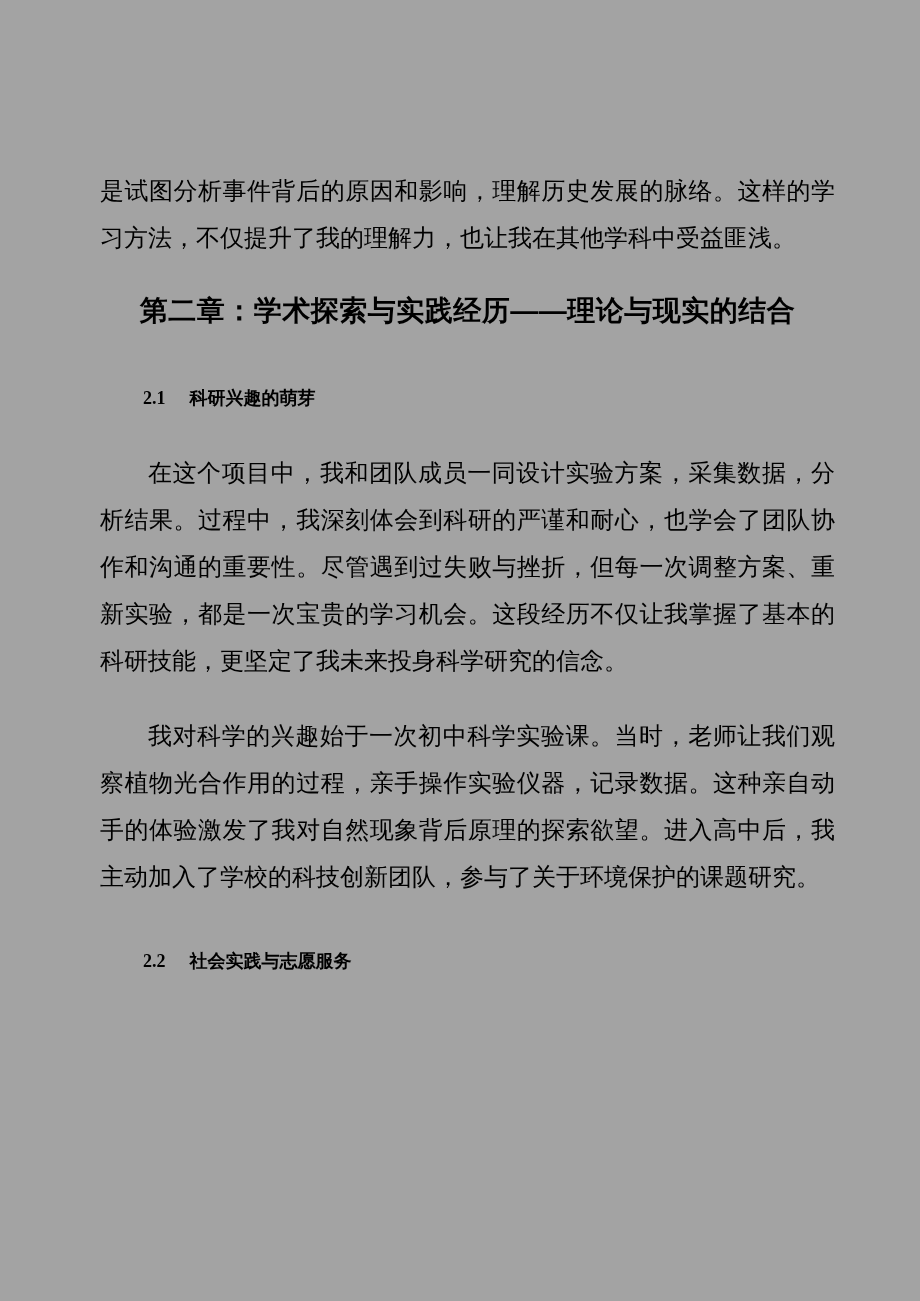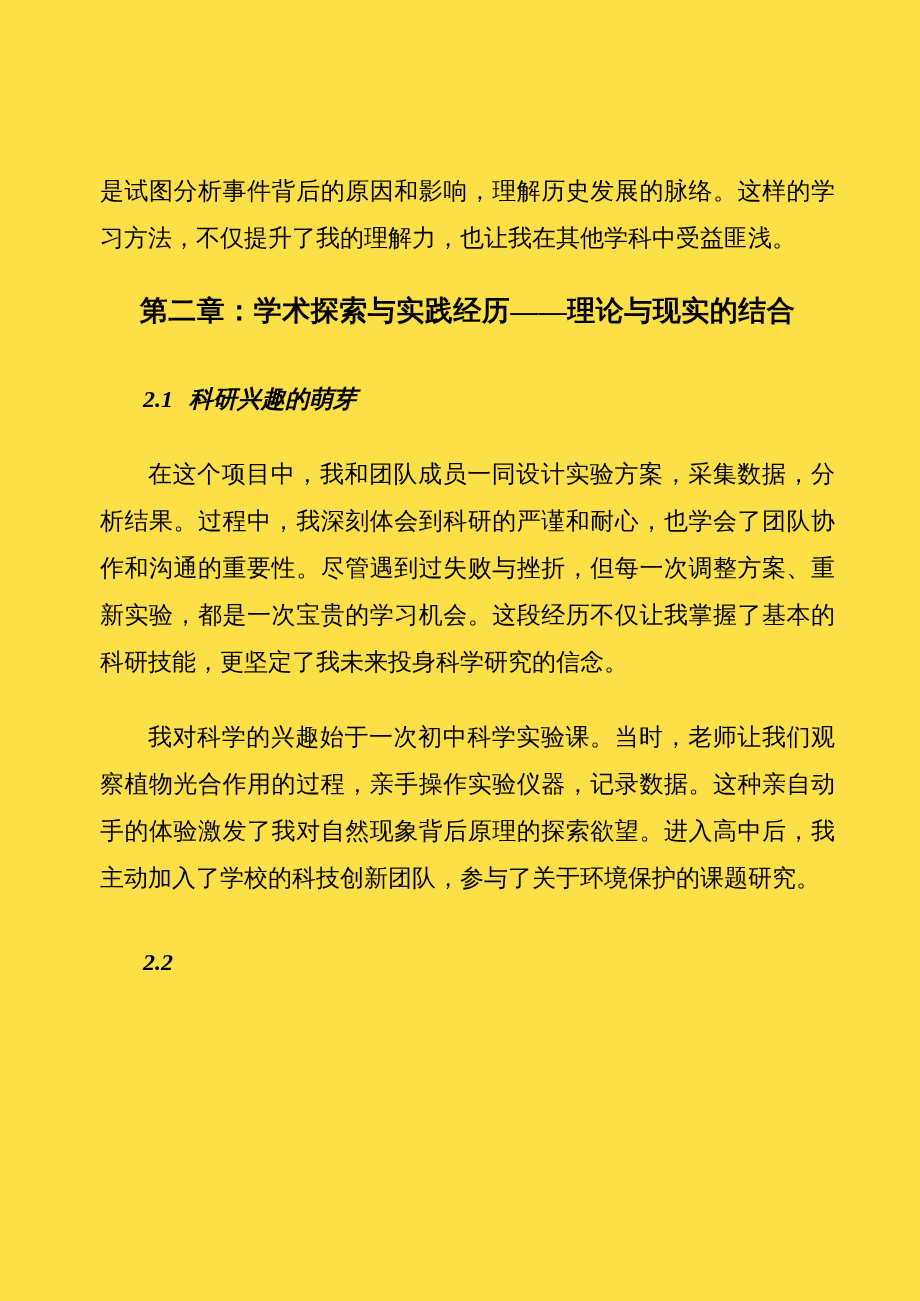--- a/index.html
+++ b/index.html
@@ -5,21 +5,21 @@
   html, body {
     margin: 0;
     padding: 0;
     background: #ffffff;
   }
   .page {
     position: relative;
     box-sizing: border-box;
     width: 920px;
     height: 1301px;
-    background: #fde047;
+    background: #a3a3a3;
     color: #000000;
     padding: 168px 85px 0 100px;
     overflow: hidden;
   }
   .body-para {
     margin: 0;
     font-family: "Liberation Serif", "DejaVu Serif", serif;
     font-size: 24px;
     line-height: 47px;
     text-align: justify;
@@ -27,50 +27,49 @@
     text-indent: 48px;
   }
   .body-para.no-indent {
     text-indent: 0;
   }
   .body-para.para-gap {
     margin-top: 28px;
   }
   .chapter-heading {
     margin: 25px 0 0 0;
-    font-family: Liberation Serif, serif;
+    font-family: Liberation Sans, sans-serif;
     font-weight: bold;
     font-size: 28px;
     line-height: 47px;
     text-align: center;
     letter-spacing: 0.5px;
     white-space: nowrap;
   }
   .section-heading {
     display: flex;
     align-items: baseline;
     margin: 0 0 0 43px;
-    font-size: 24px;
+    font-size: 18px;
     line-height: 47px;
     font-weight: bold;
-    font-style: italic;
   }
   .section-heading.first {
     margin-top: 41px;
   }
   .section-heading.second {
     margin-top: 37px;
     text-align: right;
   }
   .sec-num {
     font-family: "Liberation Serif", "DejaVu Serif", serif;
   }
   .sec-title {
     font-family: "Liberation Sans", "DejaVu Sans", sans-serif;
-    margin-left: 16px;
+    margin-left: 24px;
   }
 </style>
 </head>
 <body>
 
 <div class="page">
 
   <p class="body-para no-indent">是试图分析事件背后的原因和影响，理解历史发展的脉络。这样的学习方法，不仅提升了我的理解力，也让我在其他学科中受益匪浅。</p>
 
   <h1 class="chapter-heading">第二章：学术探索与实践经历——理论与现实的结合</h1>
@@ -79,15 +78,16 @@
     <span class="sec-num">2.1</span>
     <span class="sec-title">科研兴趣的萌芽</span>
   </h2>
 
   <p class="body-para para-gap">在这个项目中，我和团队成员一同设计实验方案，采集数据，分析结果。过程中，我深刻体会到科研的严谨和耐心，也学会了团队协作和沟通的重要性。尽管遇到过失败与挫折，但每一次调整方案、重新实验，都是一次宝贵的学习机会。这段经历不仅让我掌握了基本的科研技能，更坚定了我未来投身科学研究的信念。</p>
 
   <p class="body-para para-gap">我对科学的兴趣始于一次初中科学实验课。当时，老师让我们观察植物光合作用的过程，亲手操作实验仪器，记录数据。这种亲自动手的体验激发了我对自然现象背后原理的探索欲望。进入高中后，我主动加入了学校的科技创新团队，参与了关于环境保护的课题研究。</p>
 
   <h2 class="section-heading second">
     <span class="sec-num">2.2</span>
+    <span class="sec-title">社会实践与志愿服务</span>
   </h2>
 
 </div>
 
 </body></html>

